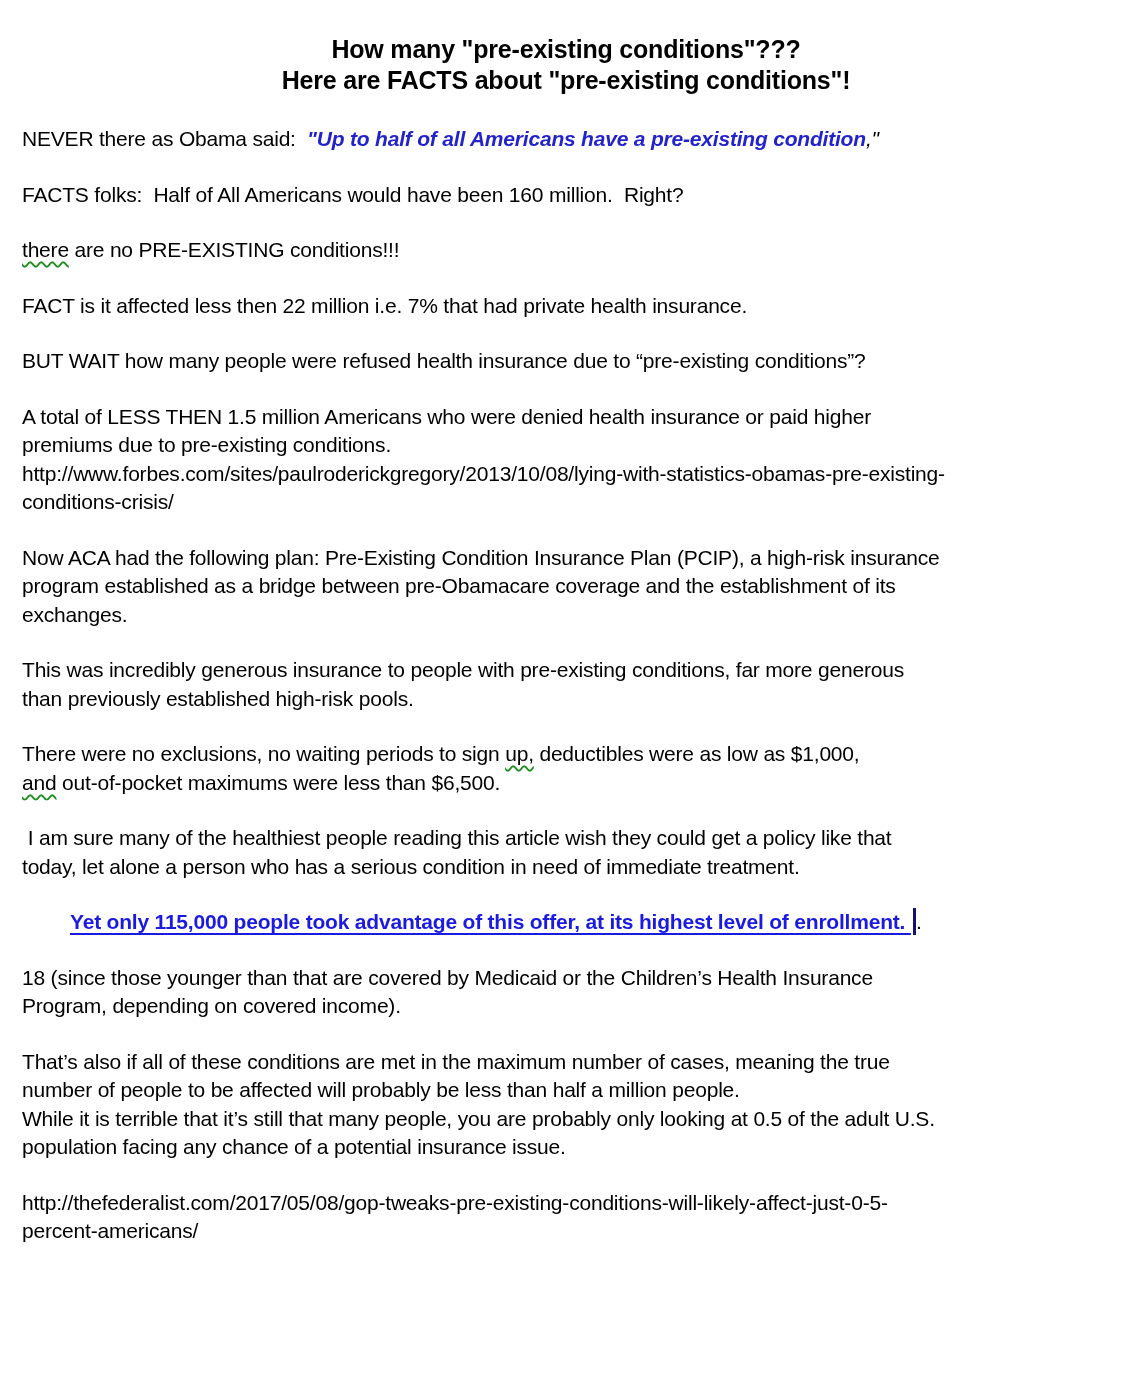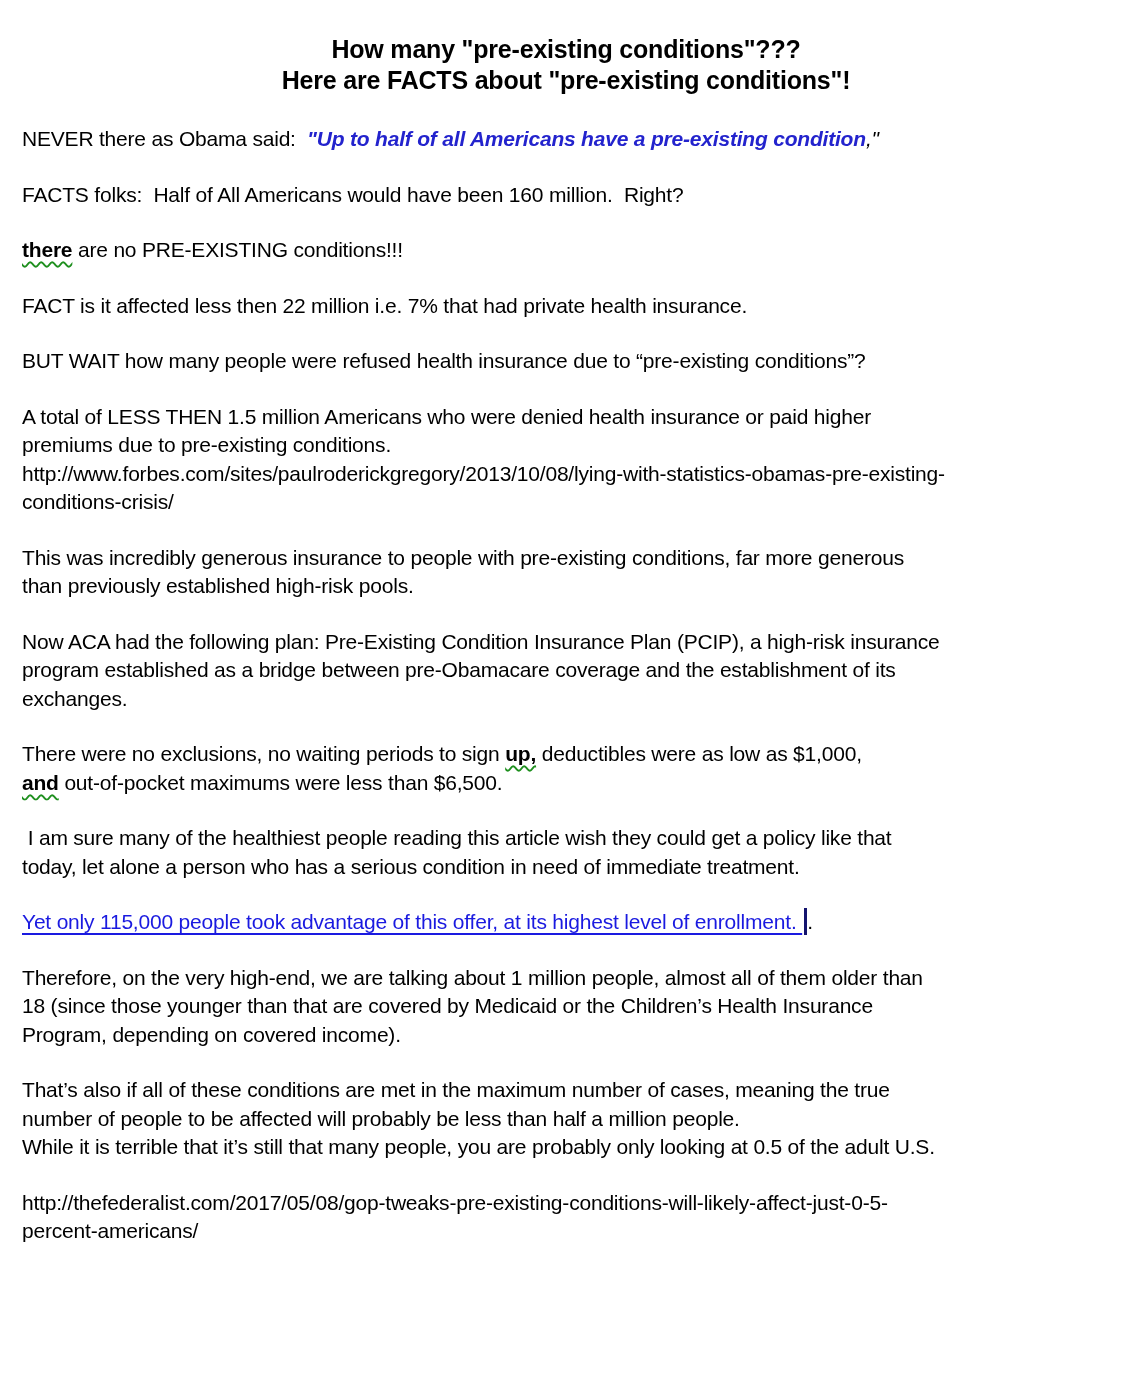--- a/index.html
+++ b/index.html
@@ -43,32 +43,32 @@
     font-style: italic;
   }
   .heading-underline {
     font-weight: bold;
     text-decoration: underline;
     text-decoration-thickness: 2px;
     text-underline-offset: 3px;
   }
   .enroll-link {
     color: var(--link_blue, #1a1ae0);
-    font-weight: normal;
+    font-weight: bold;
     text-decoration: underline;
     text-decoration-thickness: 2px;
     text-underline-offset: 4px;
+    margin-left: 48px;
   }
   .squiggle {
     text-decoration-line: underline;
     text-decoration-style: wavy;
     text-decoration-color: var(--squiggle_green, #1e8f1e);
     text-decoration-thickness: 2px;
     text-underline-offset: 4px;
-    font-weight: bold;
   }
   .caret {
     display: inline-block;
     width: 3px;
     height: 27px;
     background: var(--caret_color, #14146e);
     vertical-align: -6px;
     margin-left: 2px;
   }
 </style>
@@ -104,54 +104,54 @@
 
   <div class="para">
     <div class="line">A total of LESS THEN 1.5 million Americans who were denied health insurance or paid higher</div>
     <div class="line">premiums due to pre-existing conditions.</div>
     <div class="line">http://www.forbes.com/sites/paulroderickgregory/2013/10/08/lying-with-statistics-obamas-pre-existing-</div>
     <div class="line">conditions-crisis/</div>
   </div>
 
 
   <div class="para">
-    <div class="line">This was incredibly generous insurance to people with pre-existing conditions, far more generous</div>
-    <div class="line">than previously established high-risk pools.</div>
+    <div class="line">Now ACA had the following plan: Pre-Existing Condition Insurance Plan (PCIP), a high-risk insurance</div>
+    <div class="line">program established as a bridge between pre-Obamacare coverage and the establishment of its</div>
+    <div class="line">exchanges.</div>
   </div>
 
   <div class="para">
-    <div class="line">Now ACA had the following plan: Pre-Existing Condition Insurance Plan (PCIP), a high-risk insurance</div>
-    <div class="line">program established as a bridge between pre-Obamacare coverage and the establishment of its</div>
-    <div class="line">exchanges.</div>
+    <div class="line">This was incredibly generous insurance to people with pre-existing conditions, far more generous</div>
+    <div class="line">than previously established high-risk pools.</div>
   </div>
 
   <div class="para">
     <div class="line"><span>There were no exclusions, no waiting periods to sign </span><span class="squiggle">up,</span><span> deductibles were as low as $1,000,</span></div>
     <div class="line"><span class="squiggle">and</span><span> out-of-pocket maximums were less than $6,500.</span></div>
   </div>
 
   <div class="para">
     <div class="line"> I am sure many of the healthiest people reading this article wish they could get a policy like that</div>
     <div class="line">today, let alone a person who has a serious condition in need of immediate treatment.</div>
   </div>
 
   <div class="para">
     <div class="line"><span class="enroll-link">Yet only 115,000 people took advantage of this offer, at its highest level of enrollment. </span><span class="caret"></span><span>.</span></div>
   </div>
 
   <div class="para">
-    <div class="line">Therefore, on the very high-end, we are talking about 1 million people, almost all of them older than</div>
     <div class="line">18 (since those younger than that are covered by Medicaid or the Children’s Health Insurance</div>
     <div class="line">Program, depending on covered income).</div>
   </div>
 
   <div class="para">
     <div class="line">That’s also if all of these conditions are met in the maximum number of cases, meaning the true</div>
     <div class="line">number of people to be affected will probably be less than half a million people.</div>
     <div class="line">While it is terrible that it’s still that many people, you are probably only looking at 0.5 of the adult U.S.</div>
+    <div class="line">population facing any chance of a potential insurance issue.</div>
   </div>
 
   <div class="para">
     <div class="line">http://thefederalist.com/2017/05/08/gop-tweaks-pre-existing-conditions-will-likely-affect-just-0-5-</div>
     <div class="line">percent-americans/</div>
   </div>
 
 </div>
 
 </body></html>

